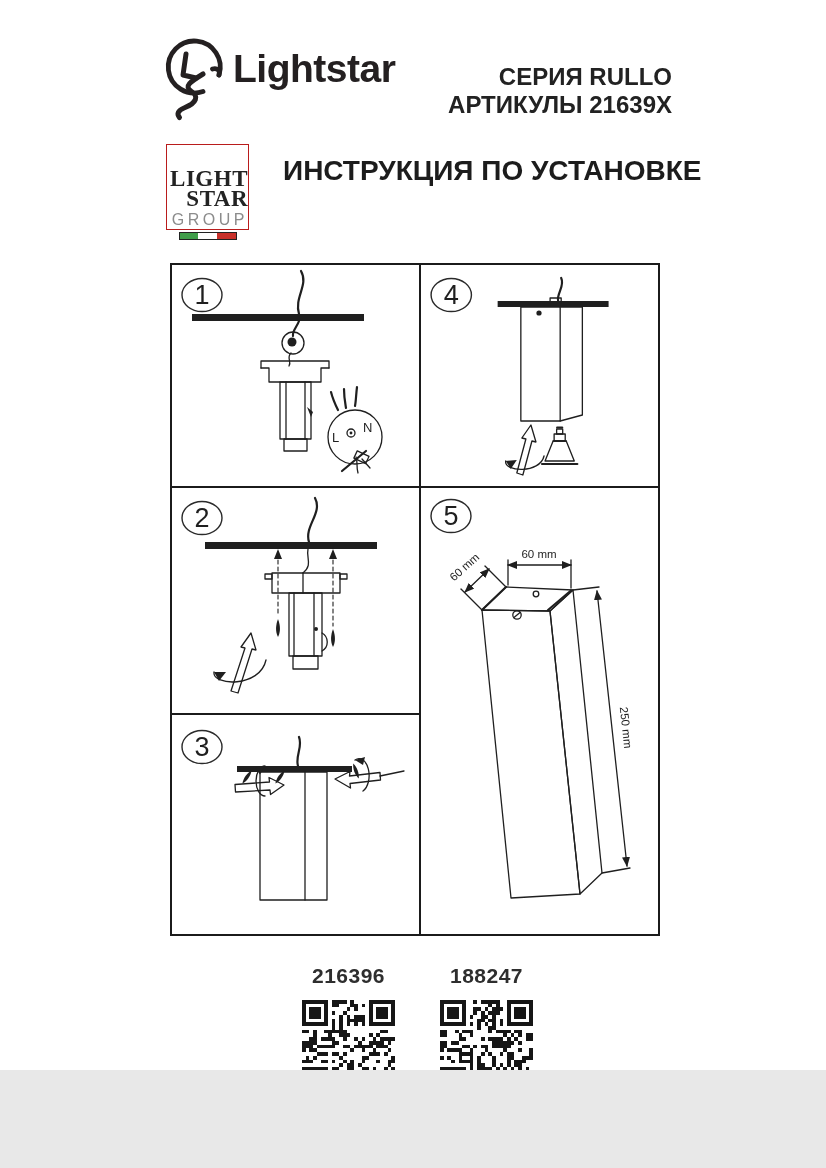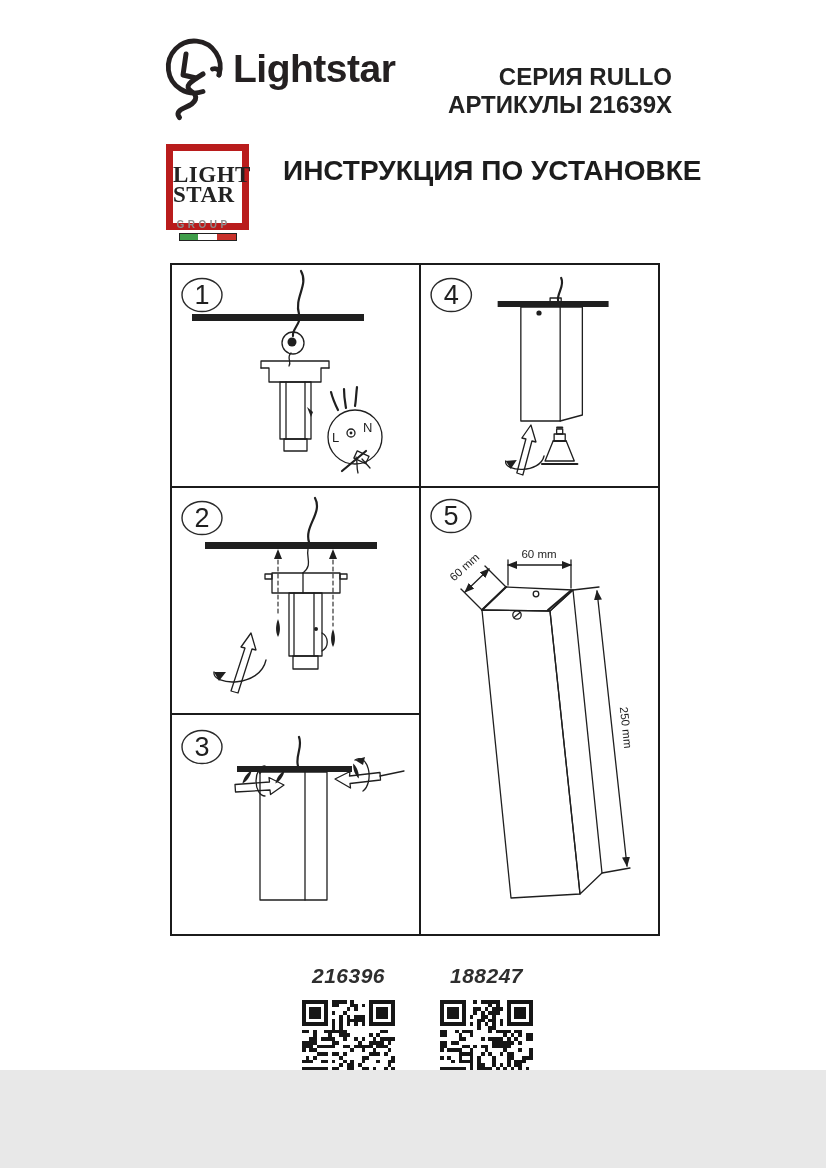--- a/index.html
+++ b/index.html
@@ -10,23 +10,23 @@
     margin:0 auto;
   }
   .abs { position:absolute; }
 
   
   .brand-icon { left:156px; top:30px; width:76px; height:94px; }
   .brand-word { left:233px; top:47px; font-size:39px; font-weight:700; letter-spacing:-0.5px; color:#242021; }
   .series-block { left:420px; top:63px; width:252px; text-align:right; font-weight:700; font-size:24px; line-height:28px; color:#222; }
 
   
-  .ls-box { left:166px; top:144px; width:83px; height:86px; border:7px solid #b91c1c; text-align:left; padding-top:14px; }
+  .ls-box { left:166px; top:144px; width:83px; height:86px; border:1px solid #b91c1c; text-align:right; padding-top:24px; }
   .ls-word { font-family:"Liberation Serif", serif; font-weight:700; font-size:23px; line-height:20px; letter-spacing:0.5px; color:#232323; }
-  .ls-group { font-size:10px; letter-spacing:3.5px; color:#8c8c8c; margin-top:14px; text-indent:3.5px;font-weight:bold; }
+  .ls-group { font-size:16px; letter-spacing:3.5px; color:#8c8c8c; margin-top:2px; text-indent:3.5px; }
   .ls-flag { width:58px; height:8px; margin:3px auto 0; border:1px solid #222; display:flex; }
   .ls-flag span { flex:1; }
 
   
   .doc-title { left:283px; top:156px; width:378px; font-size:28px; font-weight:700; line-height:29px; color:#1c1c1c; }
   .doc-title div { text-align:justify; text-align-last:justify; white-space:nowrap; }
 
   
   .grid { left:170px; top:263px; width:490px; height:673px; border:2px solid #1b1b1b; }
   .panel { position:absolute; background:#fff; }
@@ -42,21 +42,21 @@
   svg .thk  { stroke:#1f1f1f; fill:none; stroke-width:2.2; }
   svg .fil  { fill:#1f1f1f; stroke:none; }
   svg .dash { stroke:#1f1f1f; fill:none; stroke-width:1.1; stroke-dasharray:4 3; }
   svg text  { font-family:"Liberation Sans", sans-serif; fill:#1f1f1f; stroke:none; }
   .badge-e  { stroke:#2a2a2a; stroke-width:1.4; fill:#fff; }
   .badge-t  { font-size:27px; text-anchor:middle; }
   .dim-t    { font-size:11.5px; text-anchor:middle; }
   .wire-t   { font-size:13px; }
 
   
-  .product { width:93px; text-align:center;font-style:italic; }
+  .product { width:93px; text-align:center; }
   .product-left  { left:302px; top:964px; }
   .product-right { left:440px; top:964px; }
   .product .code { font-size:21px; font-weight:700; color:#2e2e2e; letter-spacing:0.5px; }
   .product svg.qr { width:93px; height:93px; margin-top:12px; fill:#161616; }
 </style>
 </head>
 <body>
 
 <div class="page">
 

